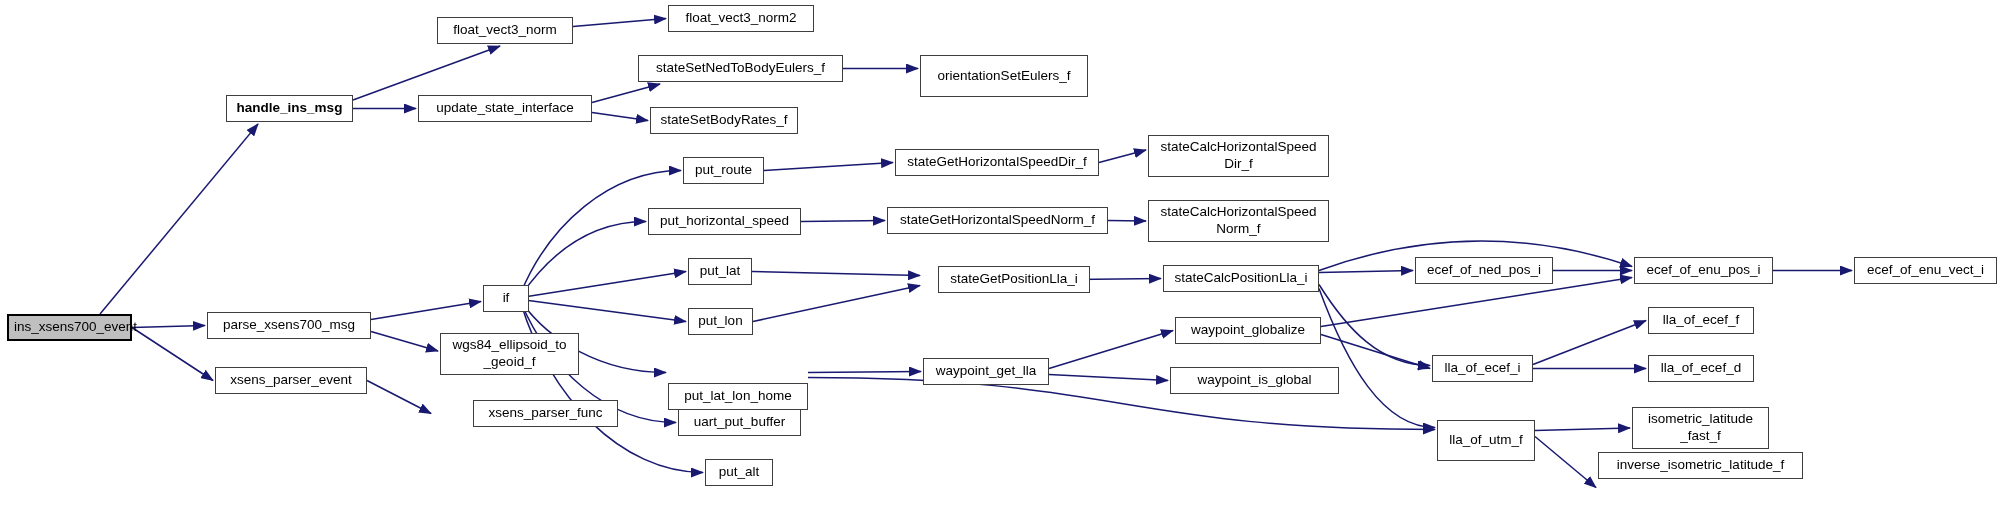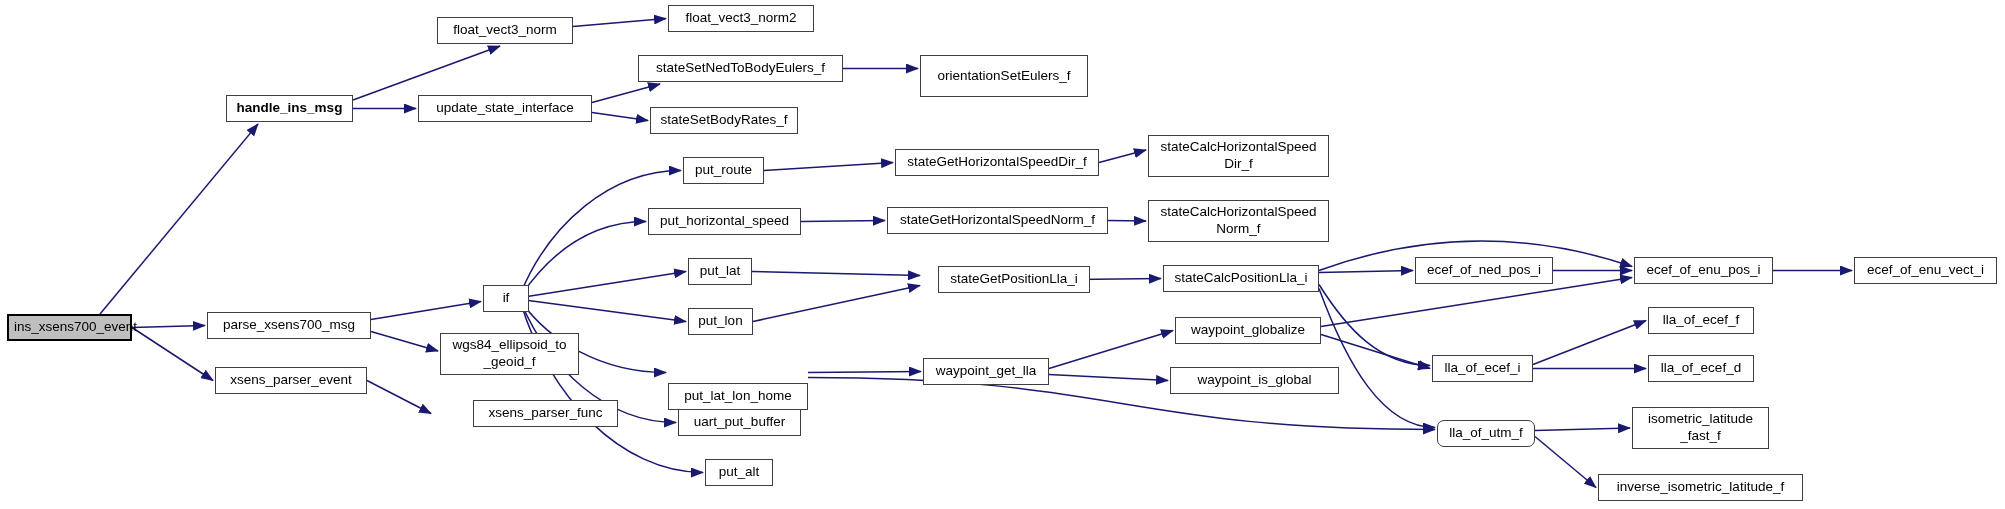--- a/index.html
+++ b/index.html
@@ -175,24 +175,24 @@
       </div>
       <div class="node" style="left: 1648px; top: 307px; width: 106px; height: 27px;">
         <span>lla_of_ecef_f</span>
       </div>
       <div class="node" style="left: 1432px; top: 355px; width: 101px; height: 27px;">
         <span>lla_of_ecef_i</span>
       </div>
       <div class="node" style="left: 1648px; top: 355px; width: 106px; height: 27px;">
         <span>lla_of_ecef_d</span>
       </div>
-      <div class="node" style="left: 1437px; top: 420px; width: 98px; height: 27px; border-radius: 7px;">
+      <div class="node" style="left: 1437px; top: 420px; width: 98px; height: 41px;">
         <span>lla_of_utm_f</span>
       </div>
       <div class="node" style="left: 1632px; top: 407px; width: 137px; height: 42px;">
         <span>isometric_latitude</span>
         <span>_fast_f</span>
       </div>
-      <div class="node" style="left: 1598px; top: 474px; width: 205px; height: 27px;">
+      <div class="node" style="left: 1598px; top: 452px; width: 205px; height: 27px;">
         <span>inverse_isometric_latitude_f</span>
       </div>
     </div>
 </div>
 
 </body></html>

